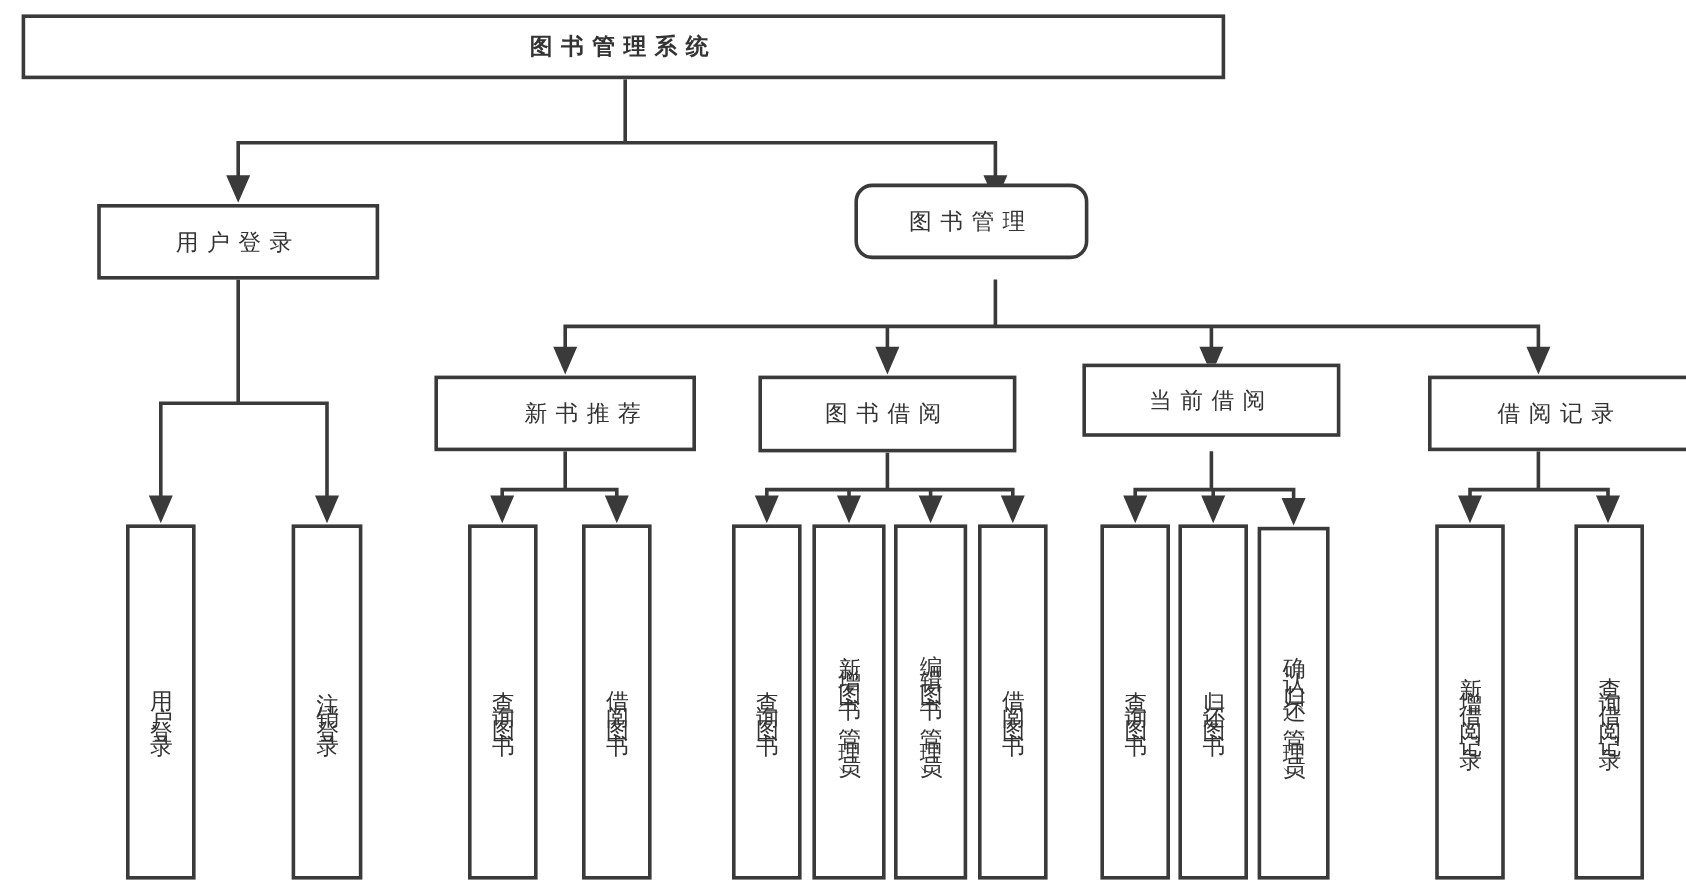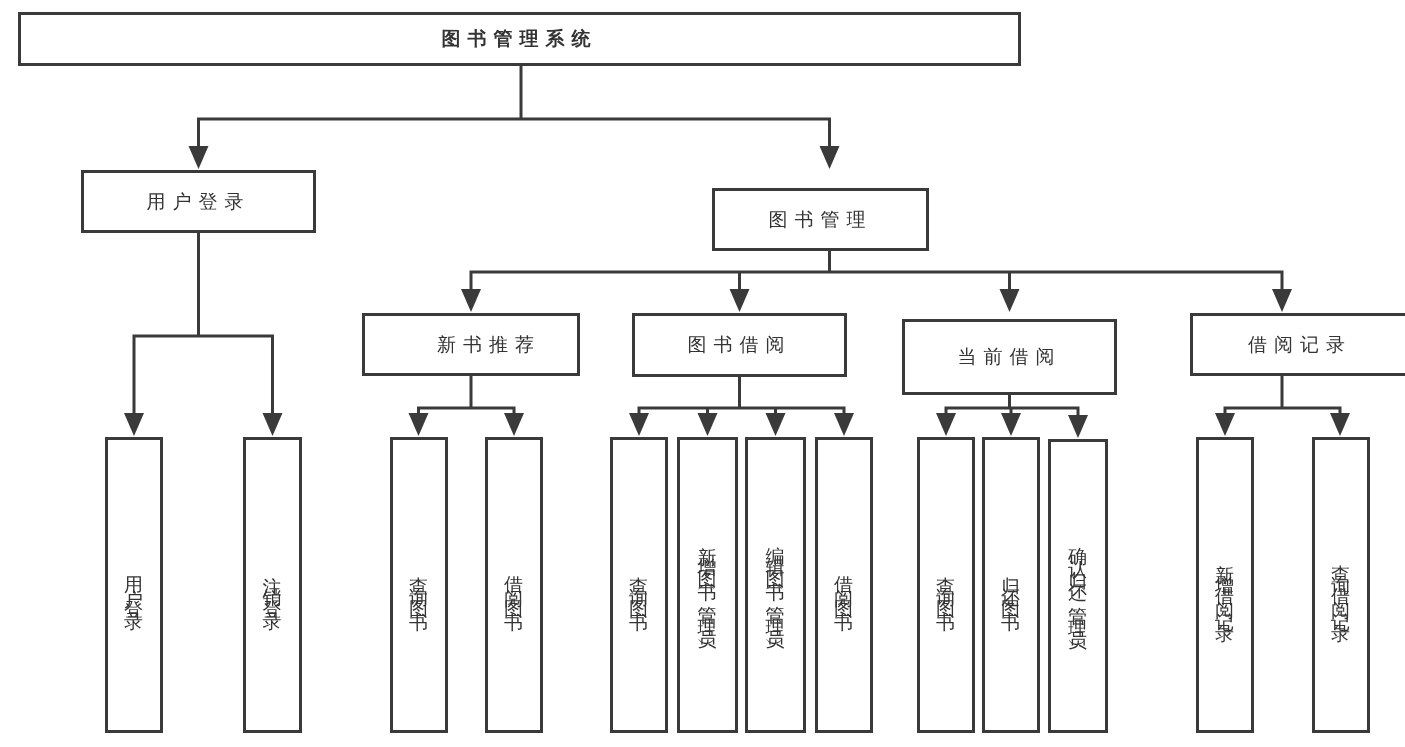--- a/index.html
+++ b/index.html
@@ -35,24 +35,24 @@
   .leaf .lbl {
     writing-mode: vertical-rl;
     font-size: 19px;
     letter-spacing: 12px;
     line-height: 1;
     white-space: nowrap;
   }
   
   .n-root  { left: 18px;   top: 12px;  width: 1003px; height: 54px; font-weight: bold; }
   .n-login { left: 81px;   top: 170px; width: 235px;  height: 63px; }
-  .n-mgmt  { left: 712px;  top: 188px; width: 217px;  height: 63px; }
+  .n-mgmt  { left: 712px;  top: 153px; width: 195px;  height: 63px; border-radius: 15px; }
   .n-newb  { left: 362px;  top: 313px; width: 218px;  height: 63px; padding-left: 36px; }
   .n-borr  { left: 632px;  top: 313px; width: 215px;  height: 64px; }
-  .n-curr  { left: 902px;  top: 319px; width: 215px;  height: 76px; }
+  .n-curr  { left: 902px;  top: 303px; width: 215px;  height: 61px; }
   .n-rec   { left: 1146px; top: 313px; width: 220px;  height: 63px; margin-left: 44px; }
   .l-a1 { left: 105px;  top: 437px; width: 58px; height: 296px; }
   .l-a2 { left: 243px;  top: 437px; width: 59px; height: 296px; }
   .l-b1 { left: 390px;  top: 437px; width: 58px; height: 296px; }
   .l-b2 { left: 485px;  top: 437px; width: 58px; height: 296px; }
   .l-c1 { left: 610px;  top: 437px; width: 58px; height: 296px; }
   .l-c2 { left: 677px;  top: 437px; width: 61px; height: 296px; }
   .l-c3 { left: 745px;  top: 437px; width: 61px; height: 296px; }
   .l-c4 { left: 815px;  top: 437px; width: 58px; height: 296px; }
   .l-d1 { left: 917px;  top: 437px; width: 58px; height: 296px; }

